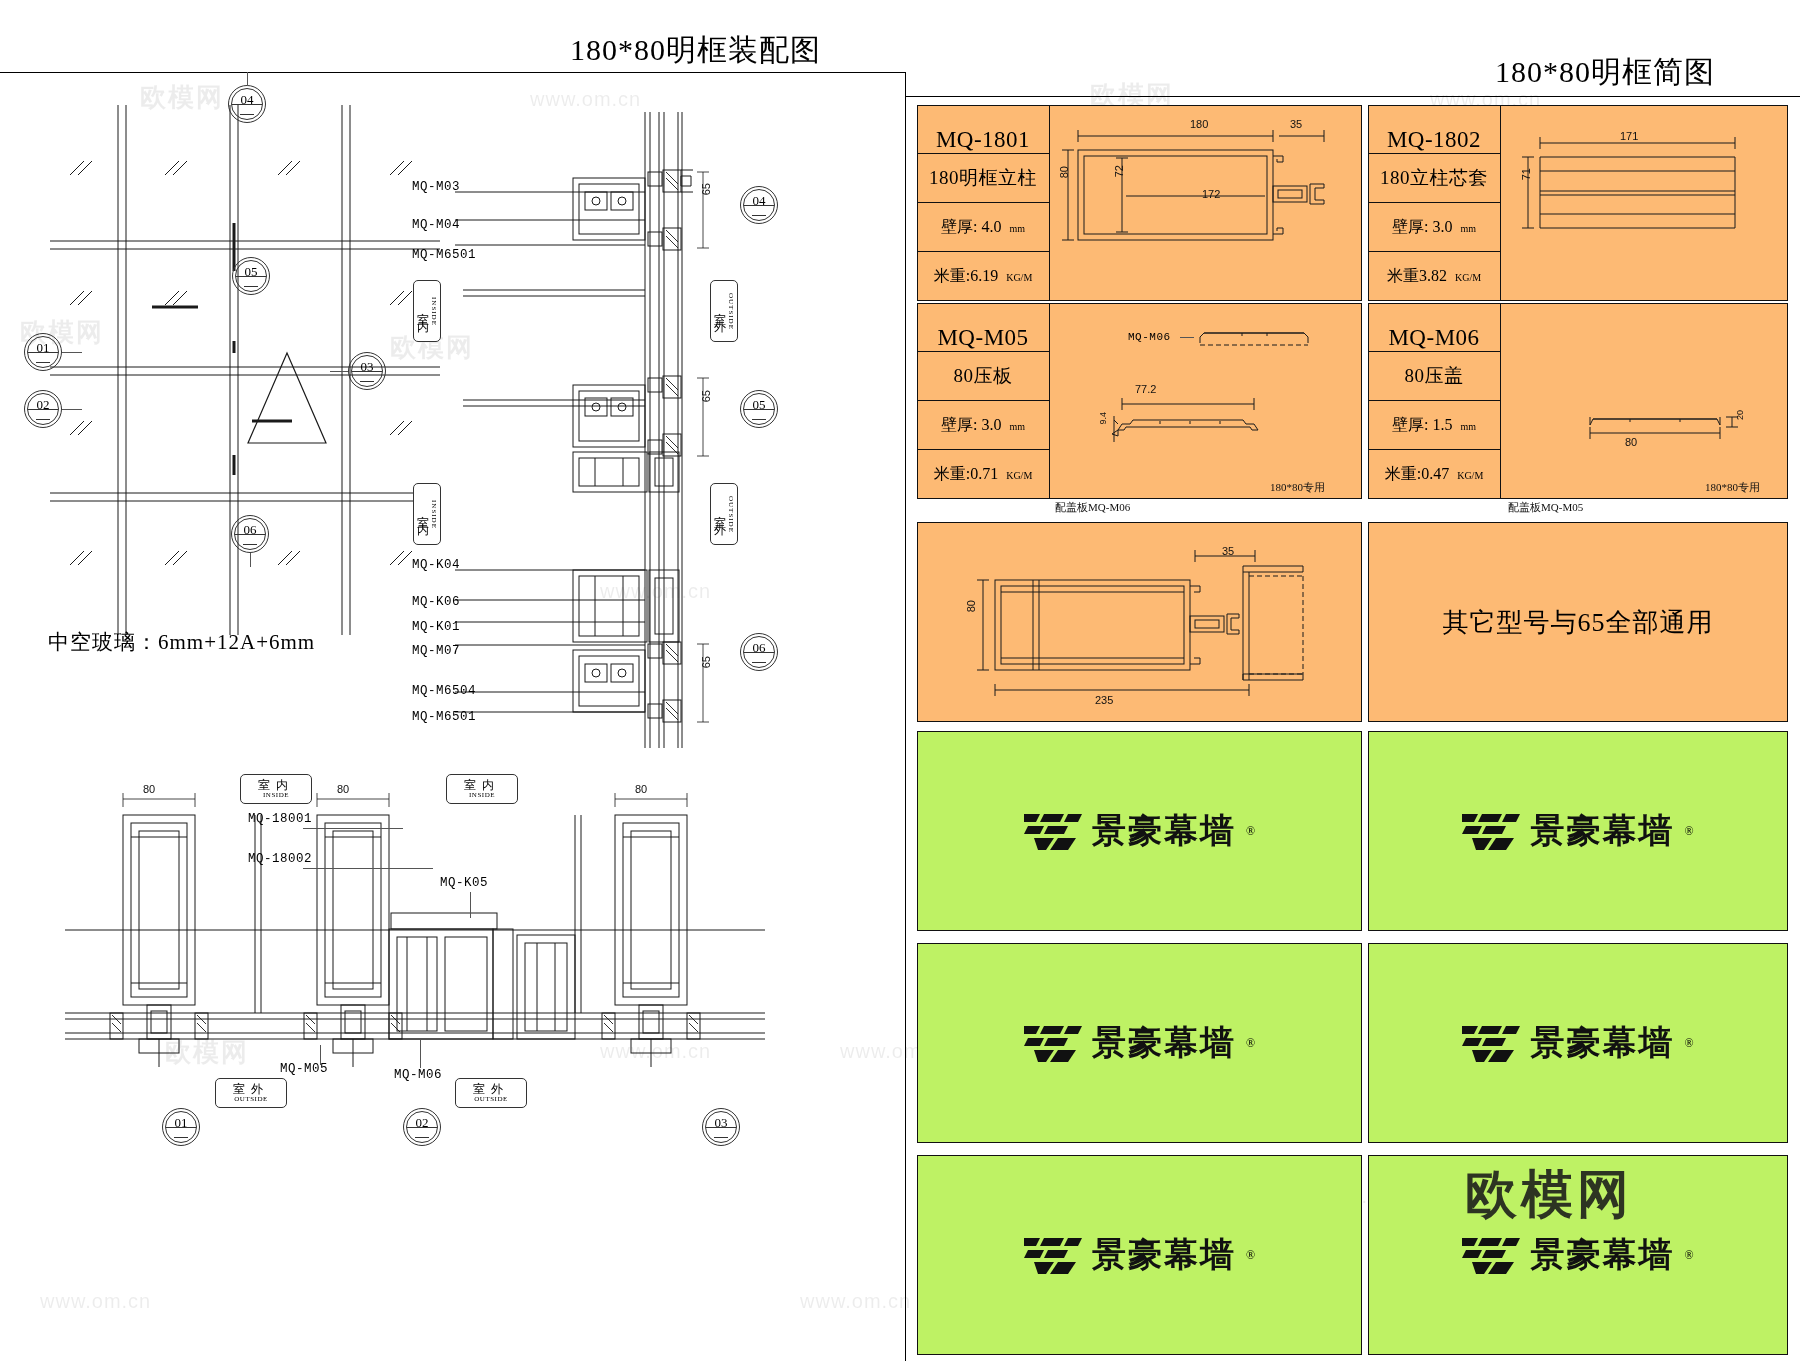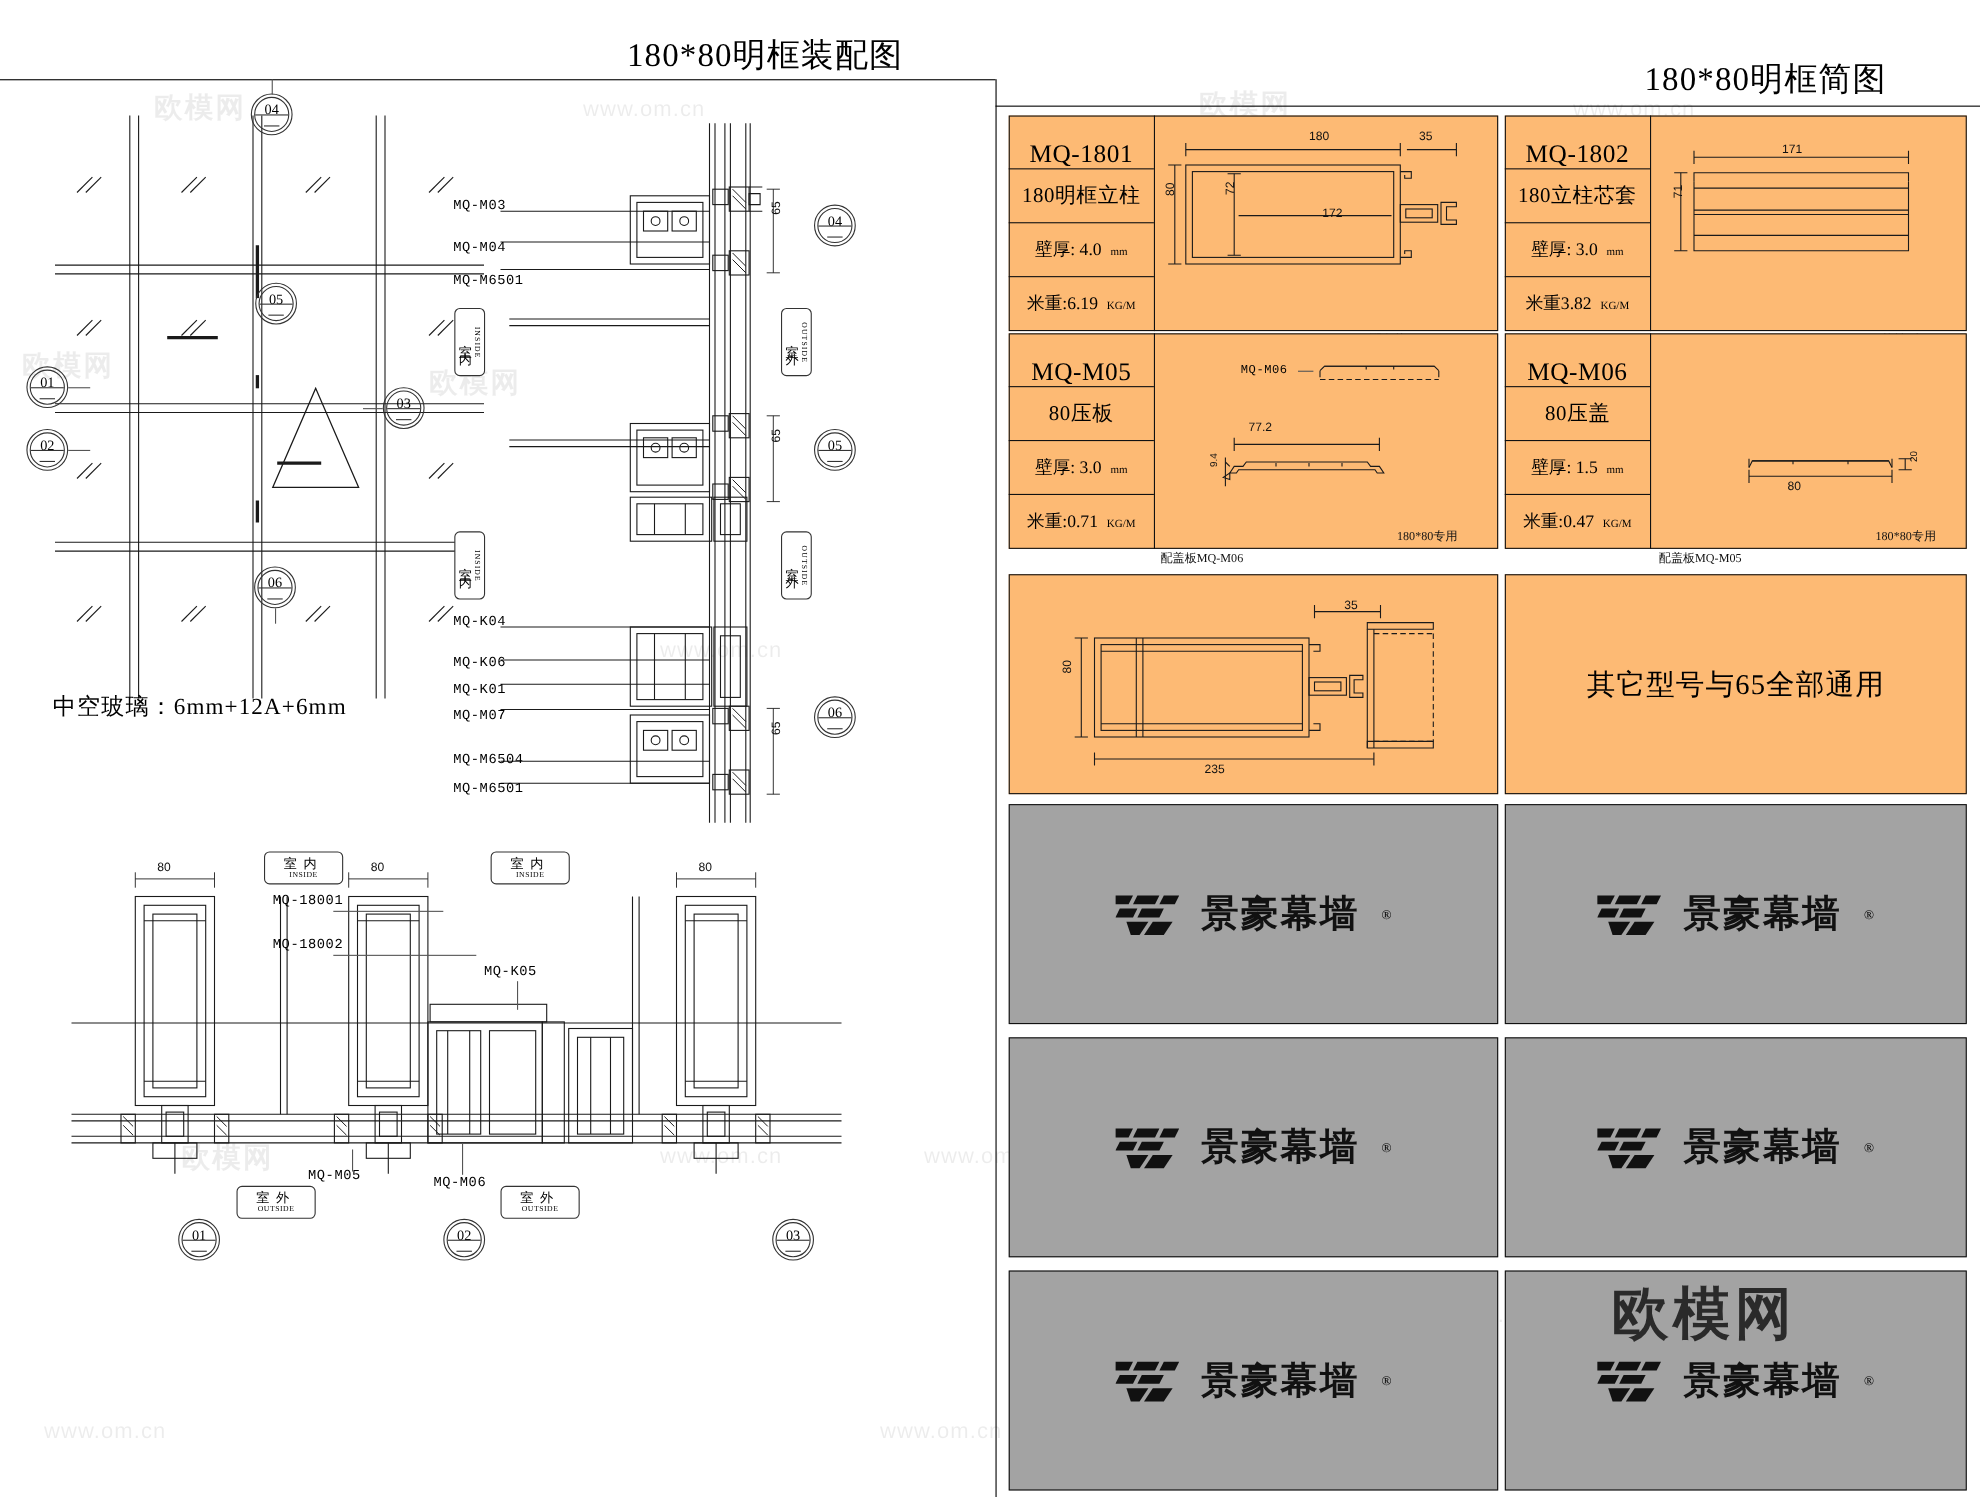--- a/index.html
+++ b/index.html
@@ -90,22 +90,22 @@
   .note-br2 { position:absolute; font-size: 11px; color:#111; }
 
   
   .dim { position:absolute; font-size: 11px; color:#111;
          font-family: "Liberation Sans","DejaVu Sans", sans-serif; }
   .dimv { position:absolute; font-size: 11px; color:#111;
           font-family: "Liberation Sans","DejaVu Sans", sans-serif;
           writing-mode: vertical-rl; transform: rotate(180deg); }
 
   
-  .logocell { position:absolute; border:1px solid #111; background:#a3a3a3;
-              display:flex; align-items:center; justify-content:center; gap:20px; }
+  .logocell { position:absolute; border:1px solid #111; background:#bef264;
+              display:flex; align-items:center; justify-content:center; gap:10px; }
   .logotext { font-size: 34px; font-weight:700; letter-spacing:2px;
               font-family:"Liberation Serif","DejaVu Serif",serif; color:#111; }
   .logosup { font-size: 12px; vertical-align: super; font-weight:400; }
 
   
   .wm { position:absolute; color:#000; opacity:0.07; pointer-events:none;
         font-family:"Liberation Sans","DejaVu Sans",sans-serif; white-space:nowrap; }
   .wm-url { font-size: 20px; letter-spacing:1px; }
   .wm-cn  { font-size: 26px; font-weight:700; letter-spacing:2px; }
   .wm-big { position:absolute; font-size:52px; font-weight:800; letter-spacing:4px;

